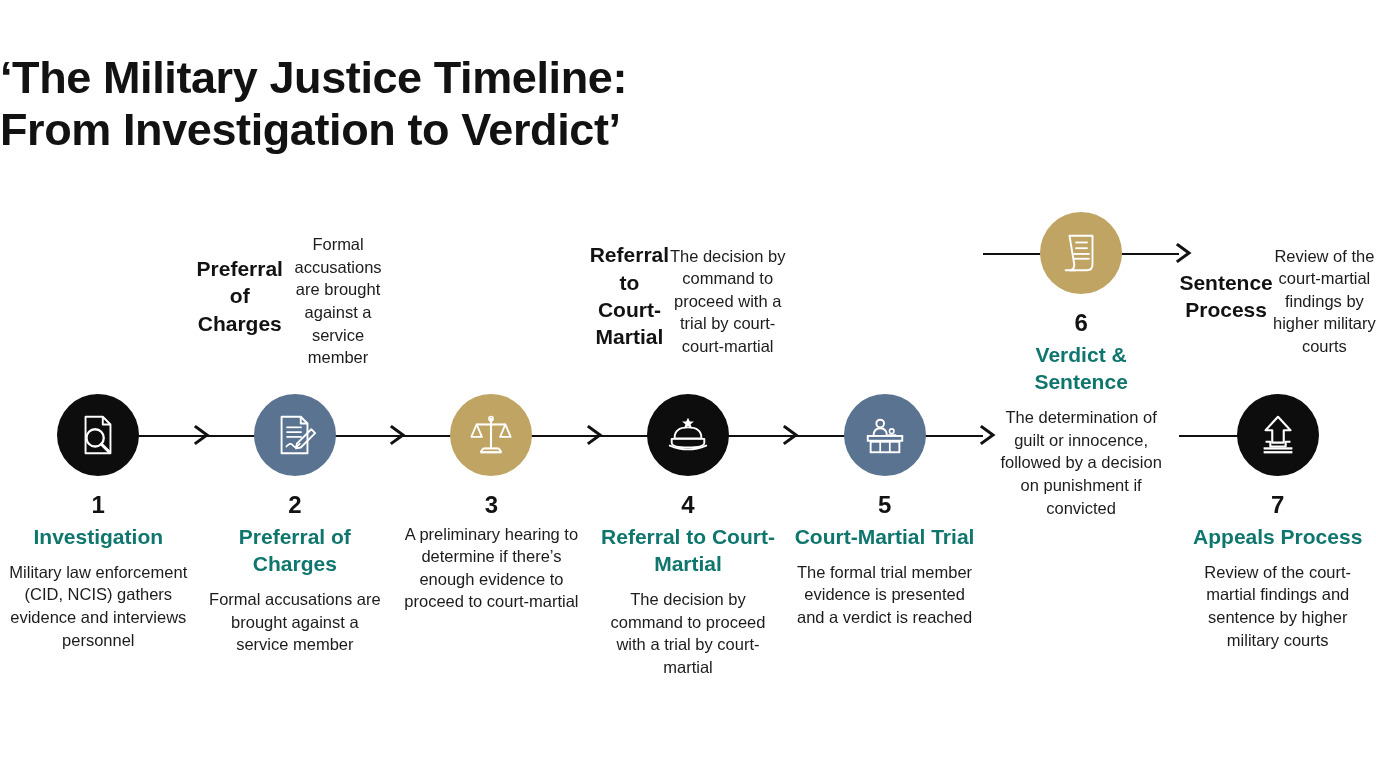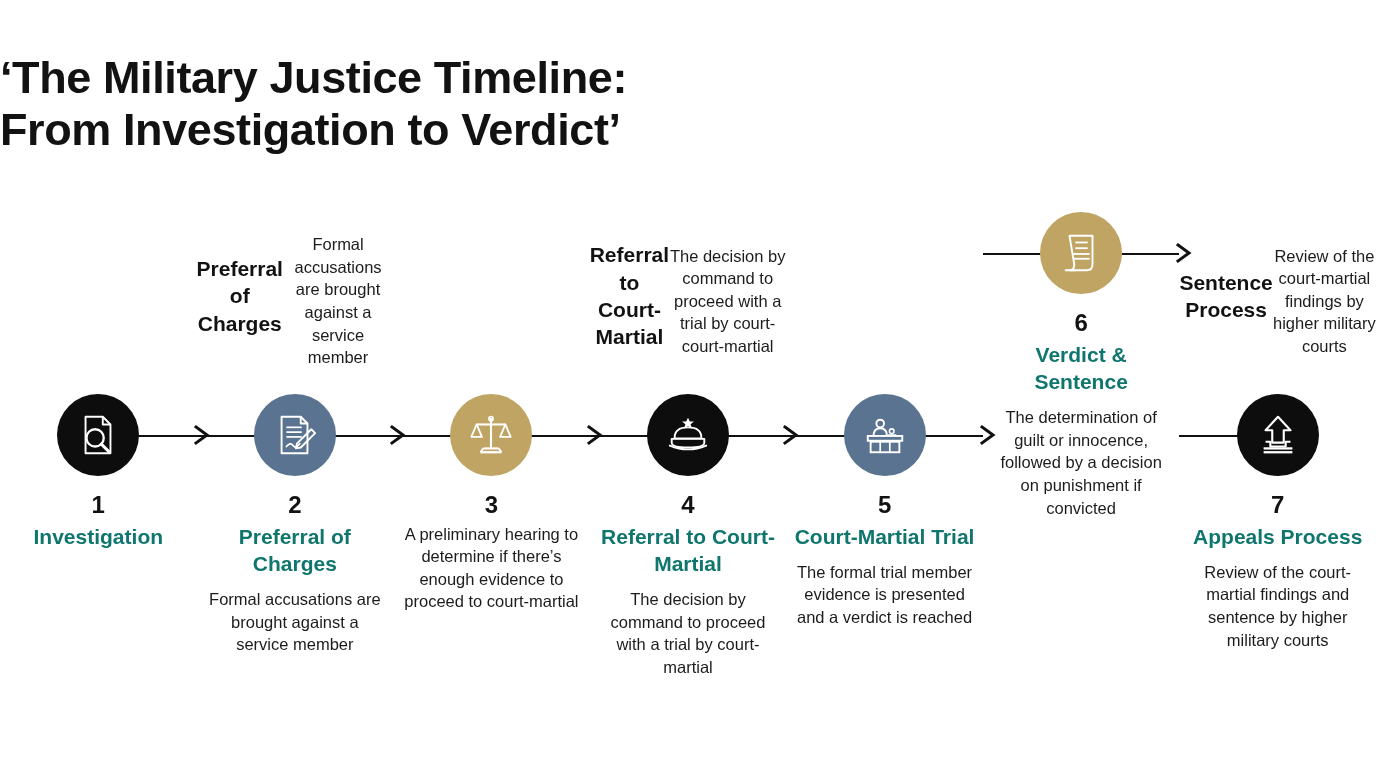--- a/index.html
+++ b/index.html
@@ -185,20 +185,21 @@
             <path d="M29 5 v8 h8" fill="none" stroke="#ffffff" stroke-width="2" stroke-linejoin="round"></path>
             <circle cx="21" cy="27" r="9" fill="none" stroke="#ffffff" stroke-width="2.4"></circle>
             <line x1="27.5" y1="33.5" x2="36" y2="42" stroke="#ffffff" stroke-width="3.2" stroke-linecap="round"></line>
           </svg>
         </span>
       </div>
     </div>
     <div class="bot-zone">
       <div class="step-num">1</div>
       <div class="bot-title">Investigation</div>
+      <div class="bot-desc">Military law enforcement (CID, NCIS) gathers evidence and interviews personnel</div>
     </div>
   </div>
 
   <div class="col">
     <div class="top-zone">
       <div class="top-title" style="white-space:pre-line">Preferral
 of Charges</div>
       <div class="top-desc">Formal accusations are brought against a service member</div>
     </div>
     <div class="node-row">

